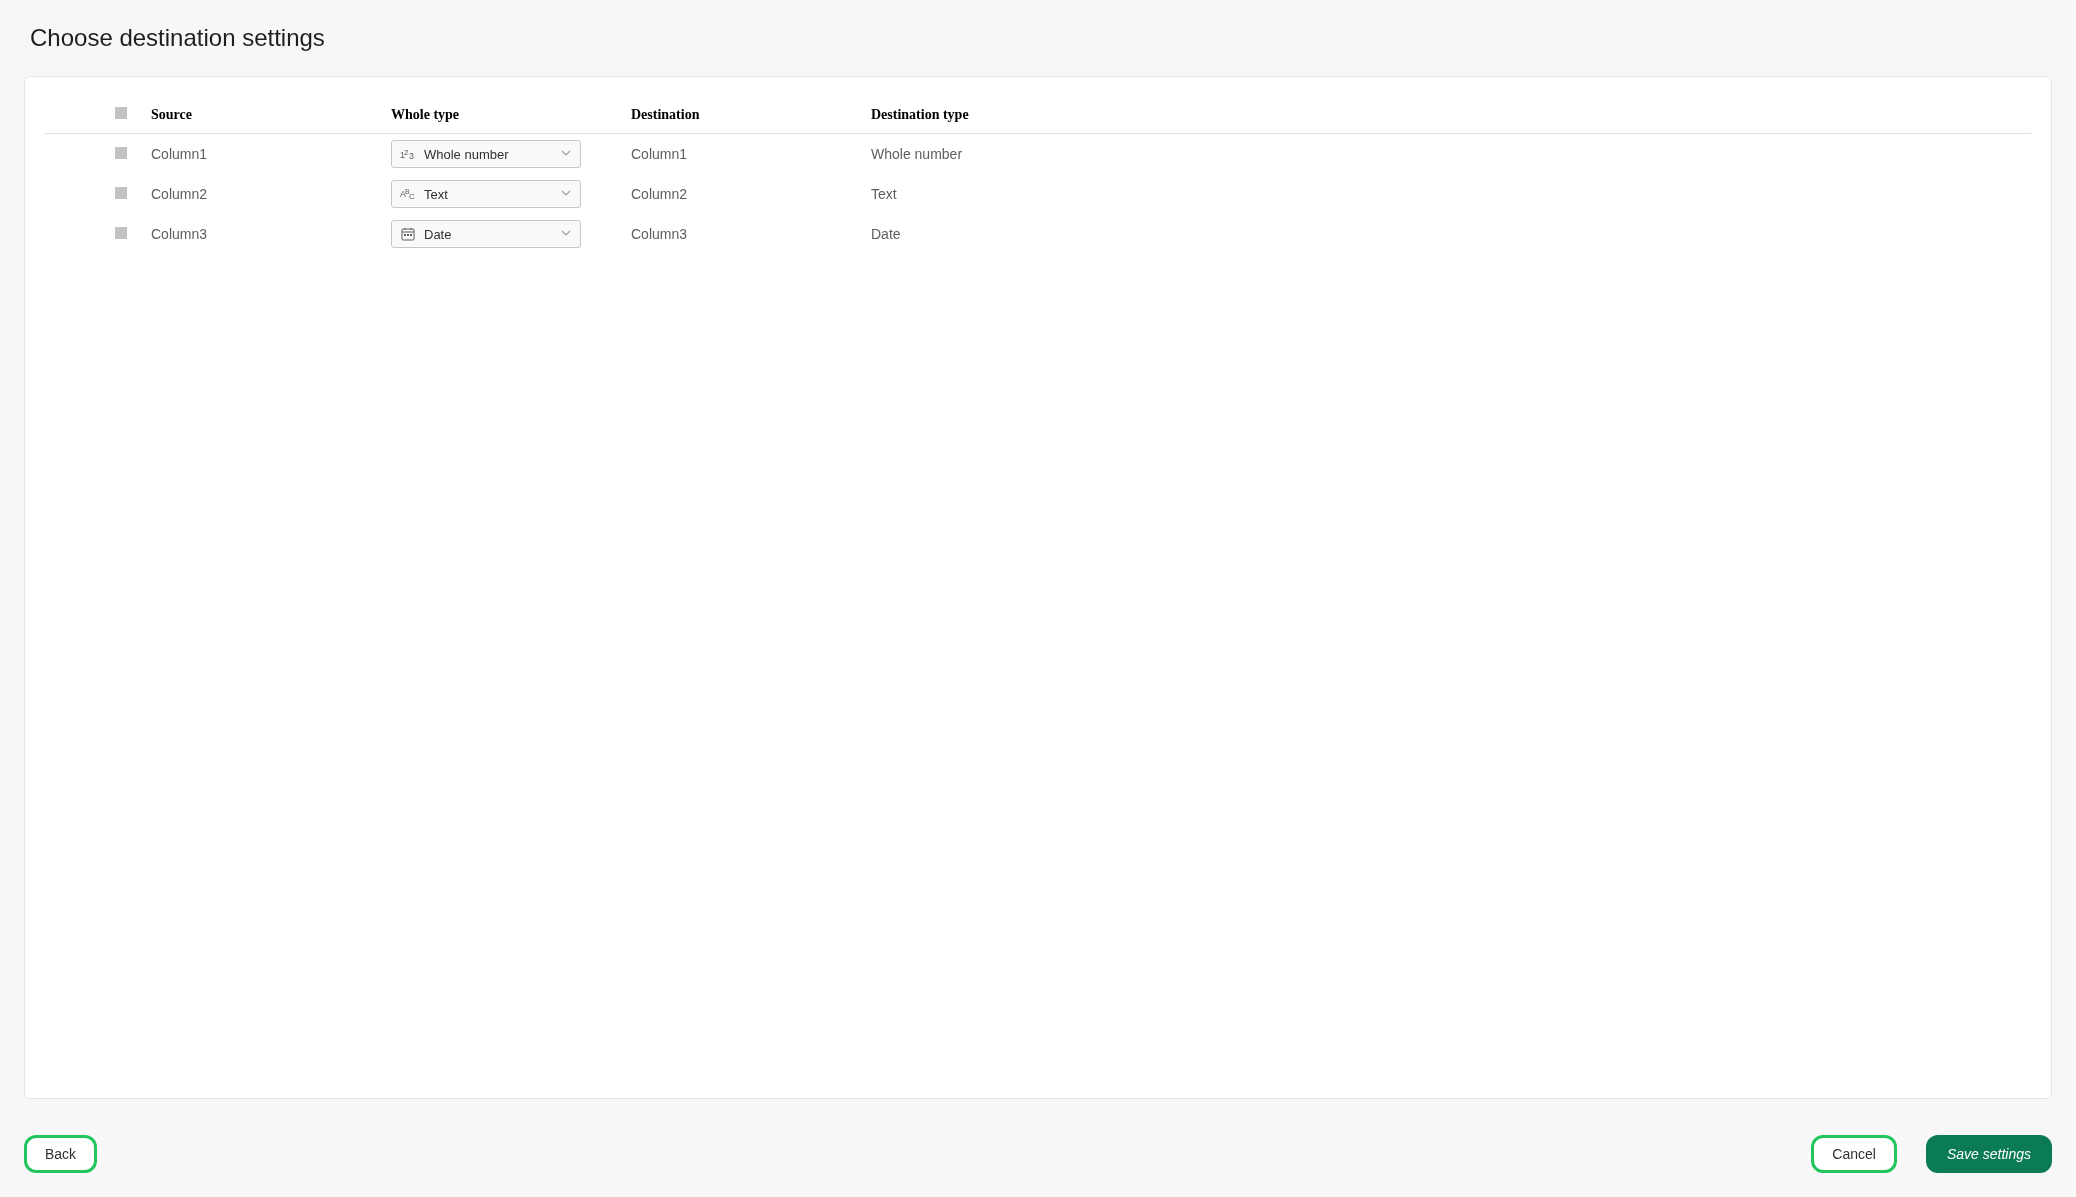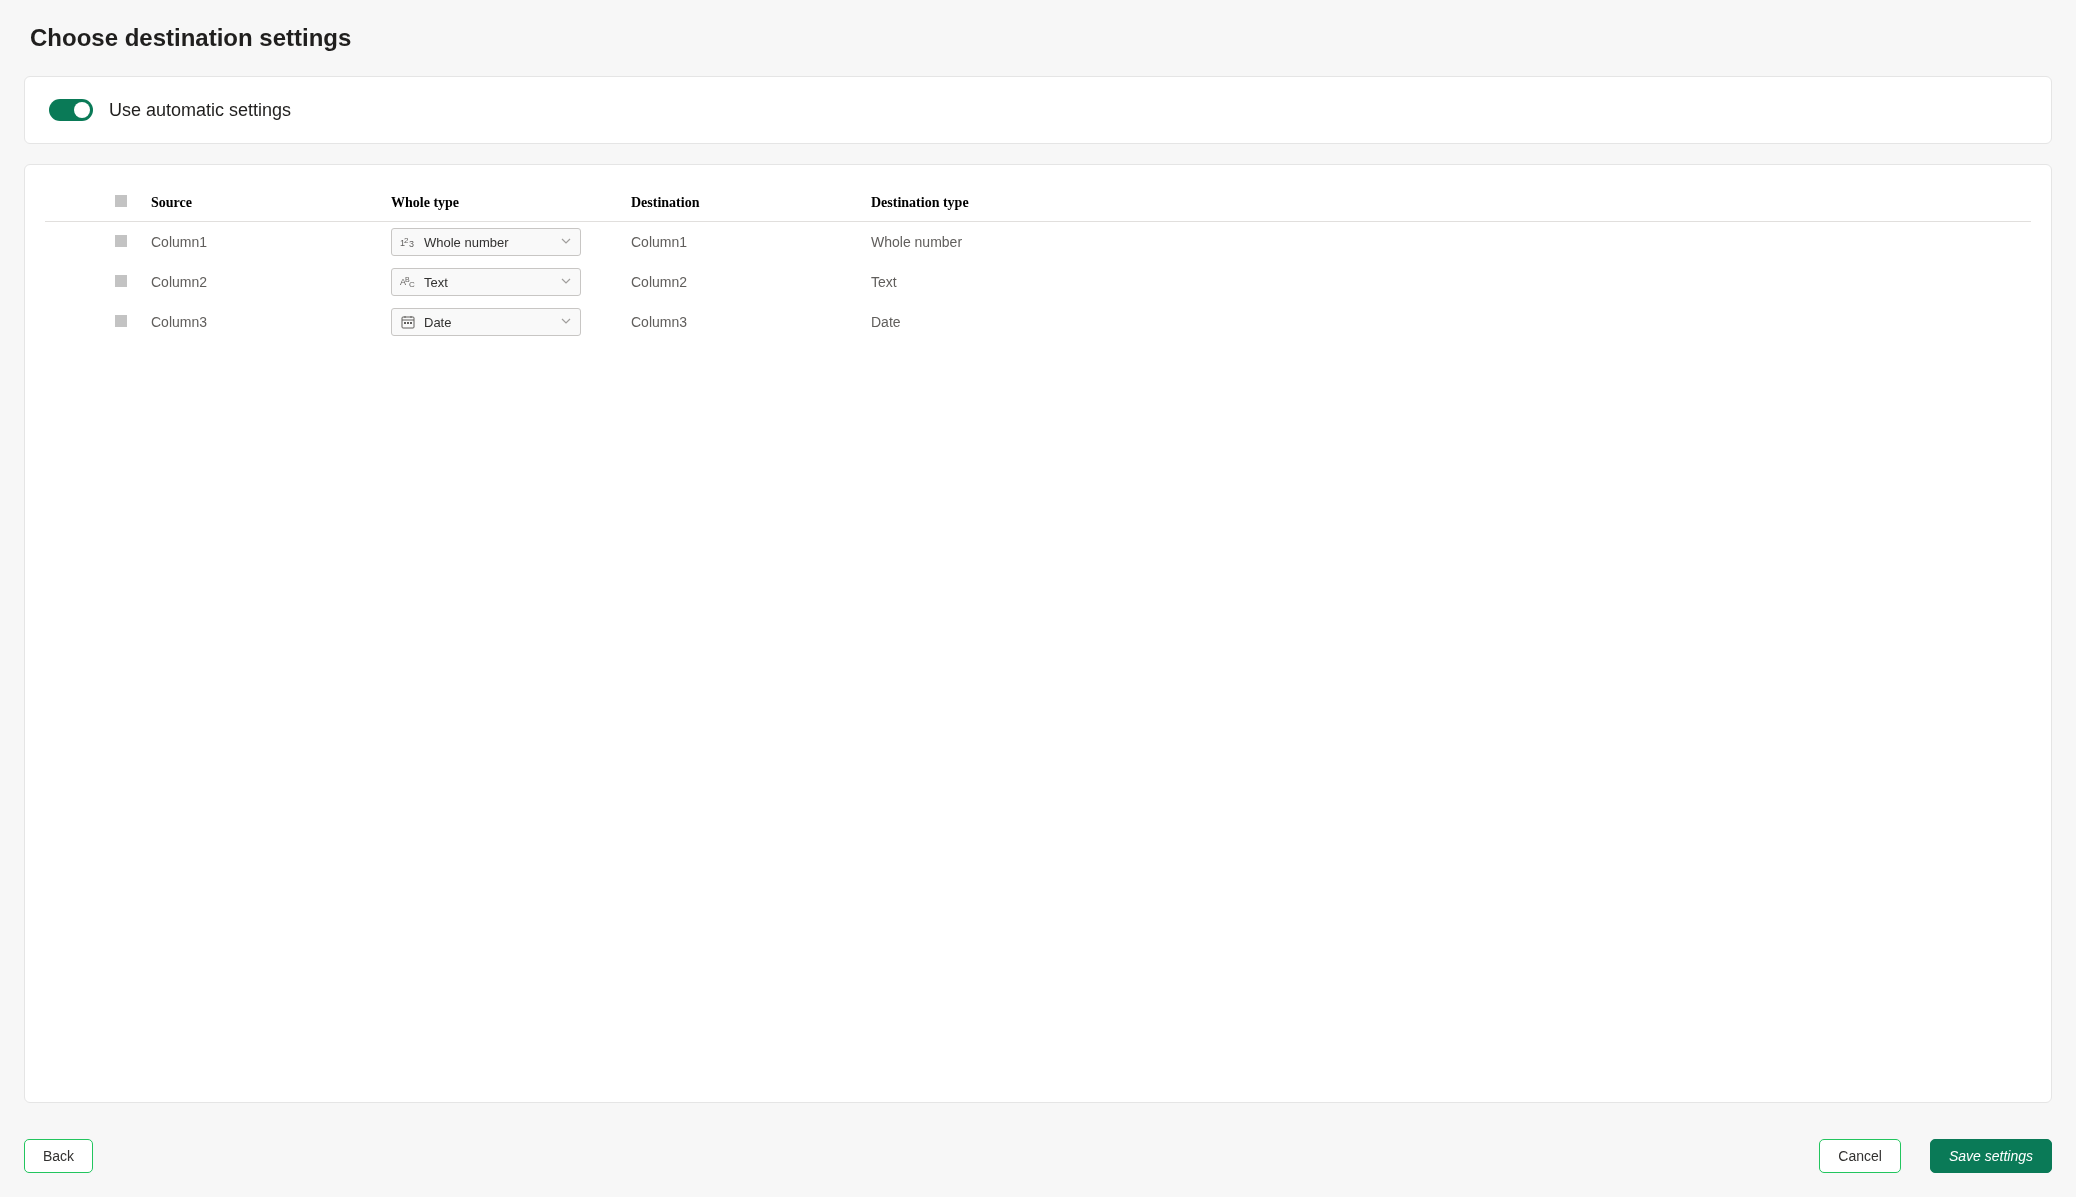--- a/index.html
+++ b/index.html
@@ -11,21 +11,21 @@
       font-family: "Segoe UI", -apple-system, BlinkMacSystemFont, sans-serif;
       background: #f7f7f7;
       color: #323130;
       padding: 24px;
       min-height: 100vh;
       display: flex;
       flex-direction: column;
     }
     .page-title {
       font-size: 24px;
-      font-weight: 700;
+      font-weight: 400;
       color: #201f1e;
       margin-bottom: 24px;
       padding-left: 6px;
     }
     .content-wrap {
       flex: 1;
       display: flex;
       flex-direction: column;
     }
     .card {
@@ -146,48 +146,40 @@
       padding-top: 16px;
     }
     .footer-right {
       display: flex;
       gap: 29px;
     }
     button.btn {
       font-family: inherit;
       font-size: 14px;
       padding: 8px 18px;
-      border-radius: 5px;
-      cursor: pointer;
-      border: 1px solid #22c55e;
+      border-radius: 12px;
+      cursor: pointer;
+      border: 3px solid #22c55e;
       background: #ffffff;
       color: #323130;
     }
     button.btn.primary {
       background: #0a7a57;
       border-color: #0a7a57;
       color: #ffffff;
       font-style: italic;
     }
   </style>
 </head>
 <body>
 
 <div class="content-wrap">
 
   <h1 class="page-title">Choose destination settings</h1>
 
-  <div class="card">
-    <div class="toggle-row">
-      <div class="toggle">
-        <div class="toggle-knob"></div>
-      </div>
-      <span class="toggle-label">Use automatic settings</span>
-    </div>
-  </div>
 
   <div class="card mapping">
 
     <table class="mapping-table">
       <thead>
         <tr>
           <th class="col-check">
             <span class="check-box"></span>
           </th>
           <th class="col-source">Source</th>

